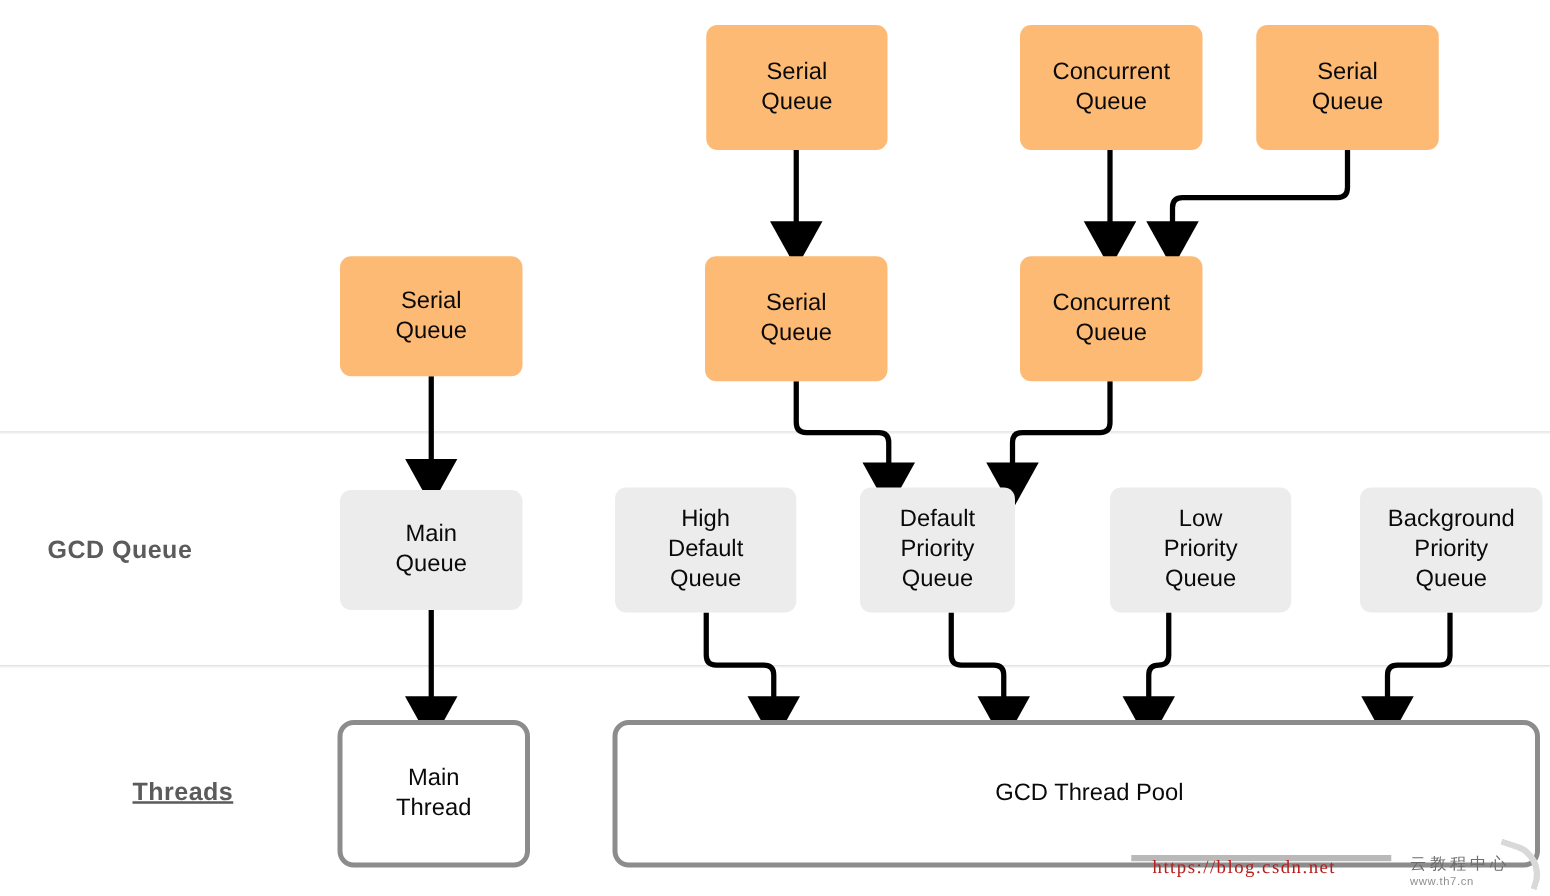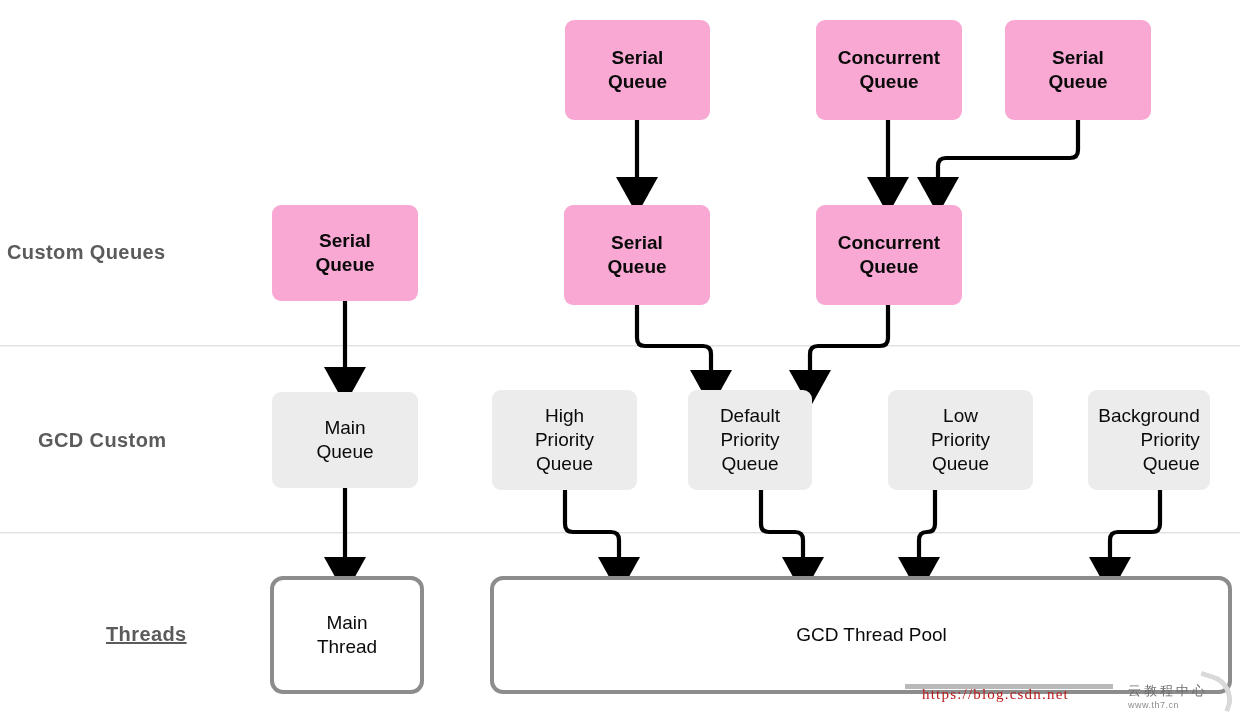--- a/index.html
+++ b/index.html
@@ -38,23 +38,22 @@
     box-sizing: border-box;
     display: flex;
     align-items: center;
     justify-content: center;
     text-align: center;
     color: #0a0a0a;
     font-size: 19px;
     line-height: 1.28;
   }
   .node.custom {
-    background: #f9a8d4;
+    background: #fdba74;
     border-radius: 9px;
-    font-weight: bold;
   }
   .node.gcd {
     background: #ececec;
     border-radius: 9px;
   }
   .node.thread {
     background: #ffffff;
     border: 4px solid #8c8c8c;
     border-radius: 13px;
   }
@@ -117,22 +116,21 @@
   }
 </style>
 </head>
 <body>
 
 <div id="canvas">
 
   <div class="band-line" style="top:345px;"></div>
   <div class="band-line" style="top:532px;"></div>
 
-  <div class="row-label" style="left:7px; top:241px;">Custom Queues</div>
-  <div class="row-label" style="left:38px; top:429px;">GCD Custom</div>
+  <div class="row-label" style="left:38px; top:429px;">GCD Queue</div>
   <div class="row-label" style="left:106px; top:623px;text-decoration:underline;">Threads</div>
 
   <svg id="edges" viewBox="0 0 1240 717">
     <defs>
       <marker id="ah" markerWidth="11" markerHeight="11" refX="1.2" refY="5" orient="auto" markerUnits="strokeWidth">
         <path d="M0,0 L0,10 L9,5 z" fill="#000000"></path>
       </marker>
     </defs>
     <g fill="none" stroke="#000000" stroke-width="4.2" stroke-linecap="butt" stroke-linejoin="round" marker-end="url(#ah)">
       <path d="M637,120 L637,182"></path>
@@ -174,34 +172,34 @@
     <span class="txt">Concurrent
 Queue</span>
   </div>
 
   <div class="node gcd" style="left:272px; top:392px; width:146px; height:96px;">
     <span class="txt">Main
 Queue</span>
   </div>
   <div class="node gcd" style="left:492px; top:390px; width:145px; height:100px;">
     <span class="txt">High
-Priority
+Default
 Queue</span>
   </div>
   <div class="node gcd" style="left:688px; top:390px; width:124px; height:100px;">
     <span class="txt">Default
 Priority
 Queue</span>
   </div>
   <div class="node gcd" style="left:888px; top:390px; width:145px; height:100px;">
     <span class="txt">Low
 Priority
 Queue</span>
   </div>
-  <div class="node gcd" style="left:1088px; top:390px; width:122px; height:100px;text-align:right;">
+  <div class="node gcd" style="left:1088px; top:390px; width:146px; height:100px;">
     <span class="txt">Background
 Priority
 Queue</span>
   </div>
 
   <div class="node thread" style="left:270px; top:576px; width:154px; height:118px;">
     <span class="txt">Main
 Thread</span>
   </div>
   <div class="node thread" style="left:490px; top:576px; width:742px; height:118px;padding-left:21px;">

